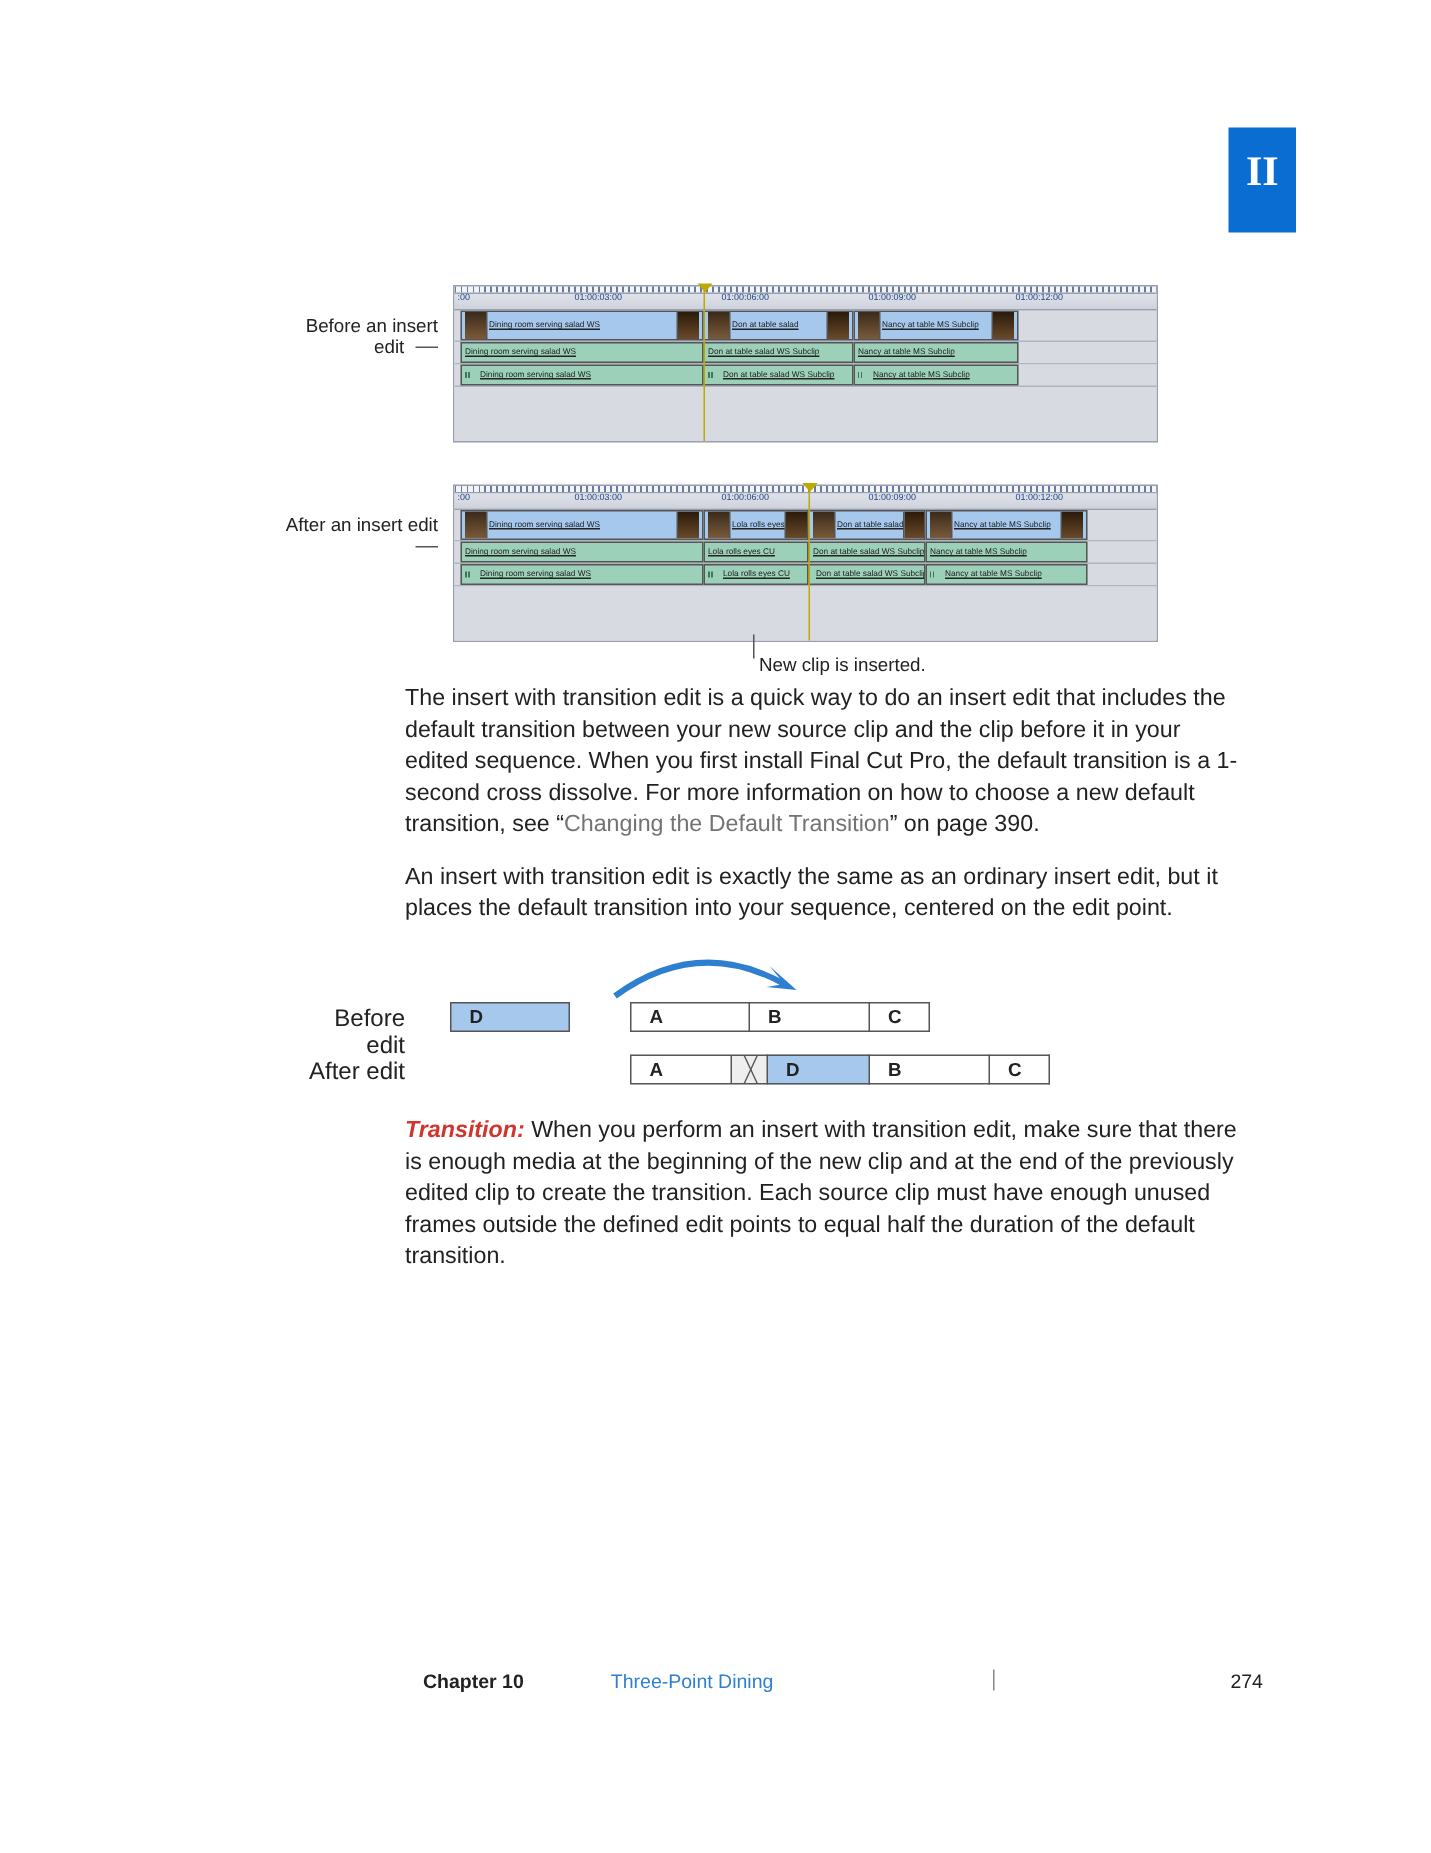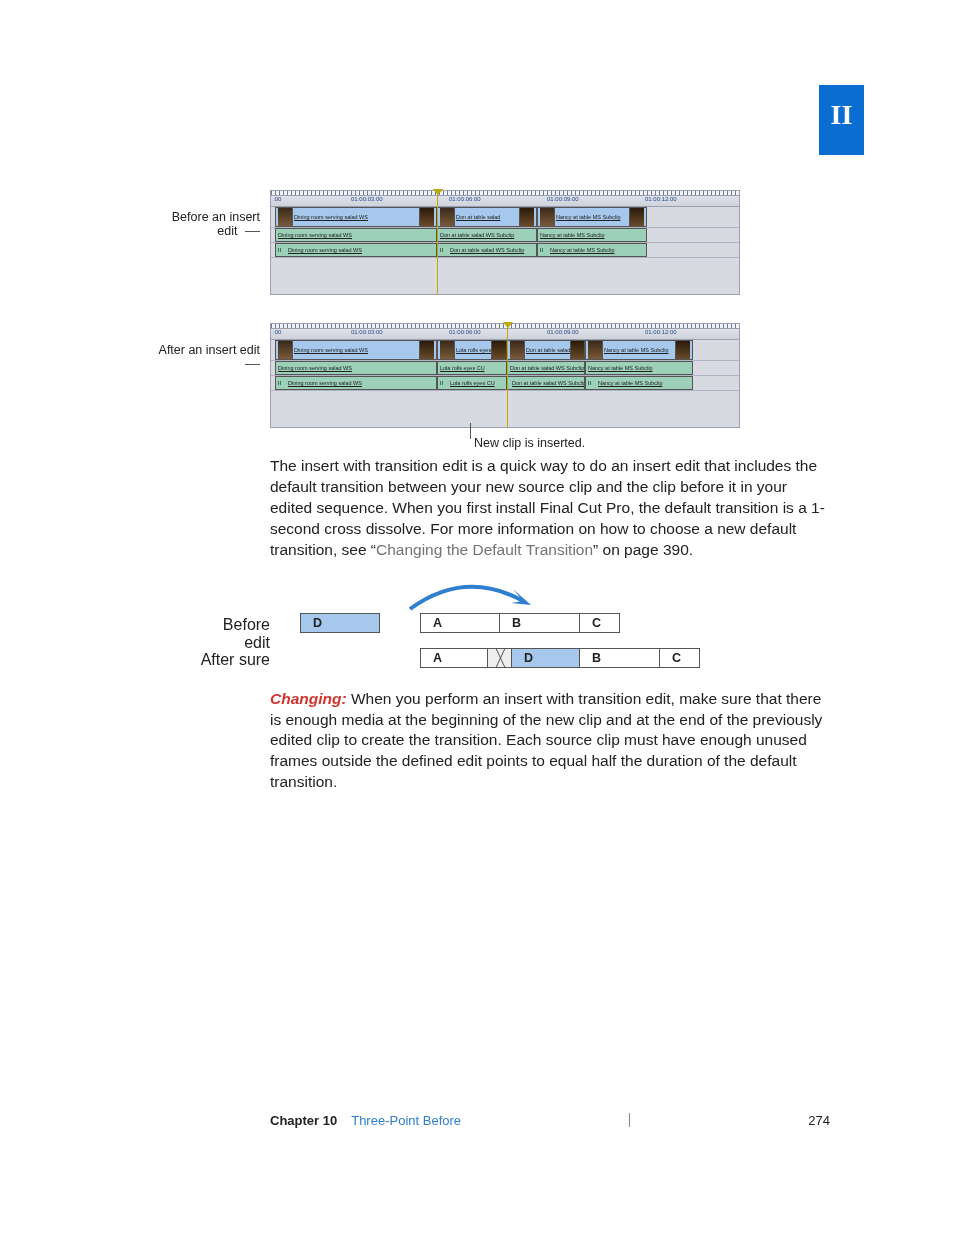--- a/index.html
+++ b/index.html
@@ -49,21 +49,21 @@
   }
   .important-label {
     color: #d0352e;
     font-style: italic;
     font-weight: 600;
   }
   .xref {
     color: #737373;
   }
   
-  .timeline-group { position: relative; margin-bottom: 28px; }
+  .timeline-group { position: relative; margin-bottom: 28px; margin-left: 32px; }
   .tl-label {
     position: absolute;
     left: -120px;
     font-size: 12.5px;
     color: #222;
     text-align: right;
     width: 110px;
   }
   .tl-label .line {
     display: inline-block;
@@ -206,25 +206,26 @@
   .trans::before{left:50%;transform:skewX(25deg);}
   .trans::after{left:50%;transform:skewX(-25deg);}
   .arrow {
     position:absolute;
     left:135px; top:0;
     width:130px; height:30px;
   }
   
   .footer {
     position:absolute;
-    left: 270px;
+    left: 282px;
     bottom: 107px;
     width: 560px;
     display:flex;
     font-size: 13px;
+    gap: 44px;
   }
   .footer .chap { font-weight:bold; }
   .footer .title { color:#2f7fd0; margin-left:14px; }
   .footer .pg { margin-left:auto; }
   .footer .sep {
     width:1px; height:14px; background:#888; margin:0 10px 0 auto;
   }
 </style>
 </head>
 <body>
@@ -373,47 +374,48 @@
     </div>
     <div class="annot-line" style="left:200px; top:100px; height:16px;"></div>
     <div class="annot" style="left:204px; top:113px;">New clip is inserted.</div>
   </div>
 
 
   <p class="body-text">
     <span>The insert with transition edit is a quick way to do an insert edit that includes the default transition between your new source clip and the clip before it in your edited sequence. When you first install Final Cut Pro, the default transition is a 1-second cross dissolve. For more information on how to choose a new default transition, see “</span><span class="xref">Changing the Default Transition</span><span>” on page 390.</span>
   </p>
 
+  <p class="body-text">An insert with transition edit is exactly the same as an ordinary insert edit, but it places the default transition into your sequence, centered on the edit point.</p>
 
   <div class="diagram">
     <svg class="arrow" viewBox="0 0 130 30">
       <path d="M 5 28 Q 60 -12 118 20" fill="none" stroke="#2f7fd0" stroke-width="4"></path>
       <path d="M 118 20 L 108 8 L 126 24 L 106 22 Z" fill="#2f7fd0"></path>
     </svg>
     <div class="dia-label" style="left:-70px; top:35px;">Before edit</div>
     <div class="dia-row" style="left:30px; top:32px;">
       <div class="dia-clip blue" style="width:80px">D</div>
       <div style="width:40px"></div>
       <div class="dia-clip wh" style="width:80px">A</div>
       <div class="dia-clip wh" style="width:80px;border-left:none">B</div>
       <div class="dia-clip wh" style="width:40px;border-left:none">C</div>
     </div>
-    <div class="dia-label" style="left:-70px; top:70px;">After sure</div>
+    <div class="dia-label" style="left:-70px; top:70px;">After edit</div>
     <div class="dia-row" style="left:150px; top:67px;">
       <div class="dia-clip wh" style="width:68px">A</div>
       <div class="trans"></div>
       <div class="dia-clip blue" style="width:68px;border-left:none">D</div>
       <div class="dia-clip wh" style="width:80px;border-left:none">B</div>
       <div class="dia-clip wh" style="width:40px;border-left:none">C</div>
     </div>
   </div>
 
   <p class="body-text">
-    <span class="important-label">Changing:</span><span>  When you perform an insert with transition edit, make sure that there is enough media at the beginning of the new clip and at the end of the previously edited clip to create the transition. Each source clip must have enough unused frames outside the defined edit points to equal half the duration of the default transition.</span>
+    <span class="important-label">Transition:</span><span>  When you perform an insert with transition edit, make sure that there is enough media at the beginning of the new clip and at the end of the previously edited clip to create the transition. Each source clip must have enough unused frames outside the defined edit points to equal half the duration of the default transition.</span>
   </p>
 </div>
 
 <div class="footer">
   <span class="chap">Chapter 10</span>
-  <span class="title">Three-Point Before</span>
+  <span class="title">Three-Point Dining</span>
   <span class="sep"></span>
   <span class="pg">274</span>
 </div>
 
 </body></html>

